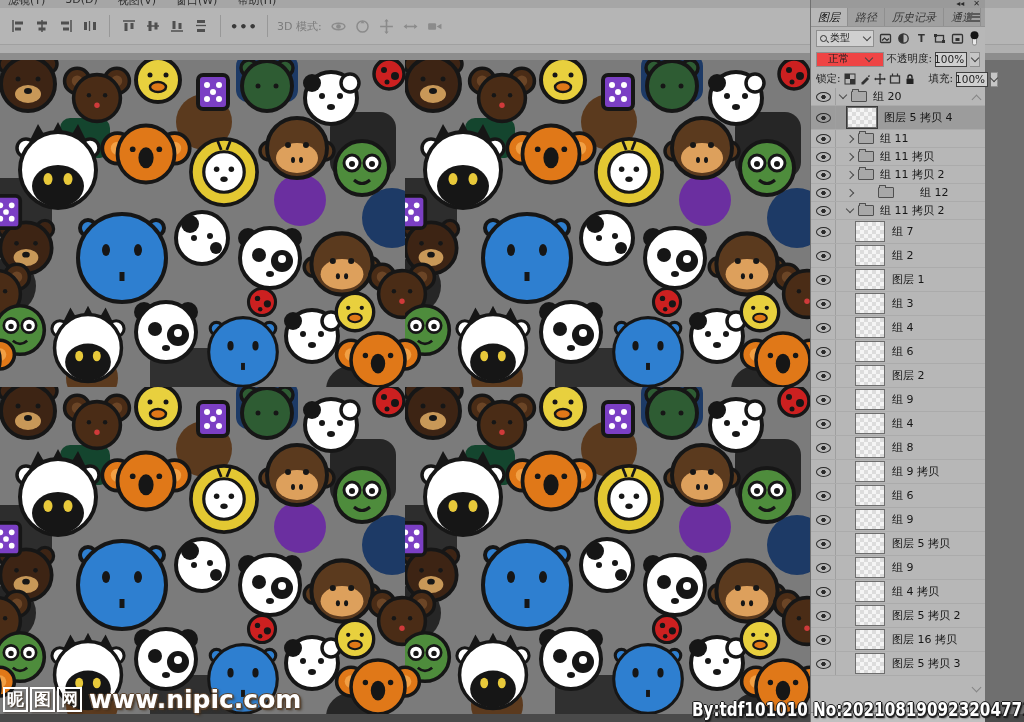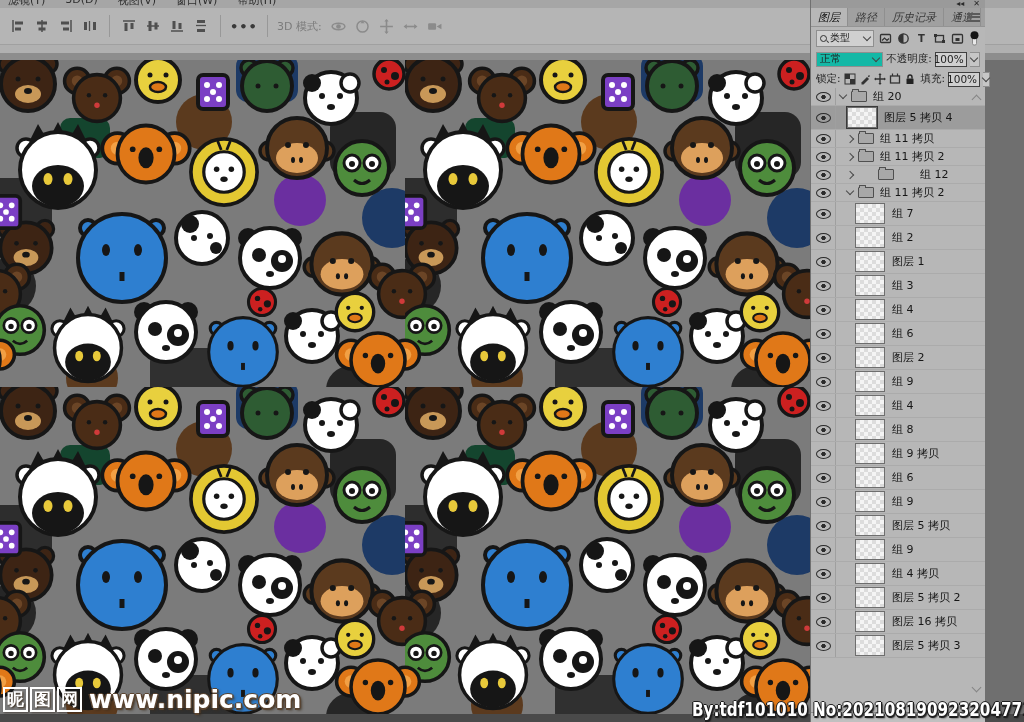--- a/index.html
+++ b/index.html
@@ -41,21 +41,21 @@
   .search-select{width:68px;height:15px;background:#d0d0d0;border:1px solid #8f8f8f;display:flex;align-items:center;
       font-size:10px;color:#222;padding:0 3px;gap:3px;}
   .lens{width:5px;height:5px;border:1.3px solid #333;border-radius:50%;position:relative;flex:none;}
   .lens::after{content:'';position:absolute;width:3px;height:1.3px;background:#333;transform:rotate(45deg);right:-3px;bottom:-1.5px;}
   .chev{width:5px;height:5px;border-right:1.4px solid #444;border-bottom:1.4px solid #444;transform:rotate(45deg);margin-top:-2px;}
   .search-select .chev{margin-left:auto;}
   .ficon{width:15px;height:14px;display:flex;align-items:center;justify-content:center;}
   .fl-toggle{margin-left:auto;}
 
   .blend-row,.lock-row{height:20px;display:flex;align-items:center;padding:0 5px;gap:3px;font-size:10.5px;color:#222;white-space:nowrap;}
-  .select{height:15px;background:#14b8a6;border:1px solid #8f8f8f;display:flex;align-items:center;font-size:10.5px;padding:0 3px;box-sizing:border-box;}
+  .select{height:15px;background:#ef4444;border:1px solid #8f8f8f;display:flex;align-items:center;font-size:10.5px;padding:0 11px;box-sizing:border-box;}
   .blend-select{width:78px;}
   .select .chev{margin-left:auto;}
   .val-box{width:32px;height:15px;background:#d0d0d0;border:1px solid #404040;display:flex;align-items:center;justify-content:flex-end;
       padding:0 2px;font-size:10.5px;box-sizing:border-box;}
   .chev-btn{width:12px;height:15px;background:#c6c6c6;border:1px solid #8f8f8f;border-left:none;display:flex;align-items:center;justify-content:center;box-sizing:border-box;}
   .licon{width:14px;height:13px;display:flex;align-items:center;justify-content:center;}
 
   
   #layers{position:absolute;left:0;top:88px;width:174px;height:624px;overflow:hidden;background:#b7b7b7;}
   .lrow{display:flex;align-items:center;height:24px;border-bottom:1px solid #ababab;box-sizing:border-box;}
@@ -476,21 +476,21 @@
           <rect x="1.5" y="3" width="9" height="7" fill="none" stroke="#333" stroke-width="1.3"></rect>
           <path d="M3.5 0.5v2.5M8.5 0.5v2.5" stroke="#333" stroke-width="1.2"></path>
         </svg>
     </span>
     <span class="licon">
       <svg width="12" height="12" viewBox="0 0 12 12">
           <rect x="2.5" y="5.5" width="7" height="5.5" rx="0.5" fill="#222"></rect>
           <path d="M4 5.5V4a2 2 0 0 1 4 0v1.5" fill="none" stroke="#222" stroke-width="1.4"></path>
         </svg>
     </span>
-    <span style="margin-left:2px;">填充:</span>
+    <span style="margin-left:10px;">填充:</span>
     <span class="val-box">100%</span>
     <span class="chev-btn">
         <span class="chev" style="margin:0 0 2px 0;"></span>
       </span>
   </div>
 
   <div id="layers">
       <div class="lrow grp">
         <span class="eyec">
           <span class="eye"></span>
@@ -501,20 +501,30 @@
           <span class="lname">组 20</span>
         </div>
       </div>
       <div class="lrow selected">
         <span class="eyec">
           <span class="eye"></span>
         </span>
         <div class="rcontent" style="padding-left: 11px;">
           <span class="thumb"></span>
           <span class="lname">图层 5 拷贝 4</span>
+        </div>
+      </div>
+      <div class="lrow grp">
+        <span class="eyec">
+          <span class="eye"></span>
+        </span>
+        <div class="rcontent" style="padding-left: 11px;">
+          <span class="caret closed"></span>
+          <span class="folder"></span>
+          <span class="lname">组 11</span>
         </div>
       </div>
       <div class="lrow grp">
         <span class="eyec">
           <span class="eye"></span>
         </span>
         <div class="rcontent" style="padding-left: 11px;">
           <span class="caret closed"></span>
           <span class="folder"></span>
           <span class="lname">组 11 拷贝</span>

